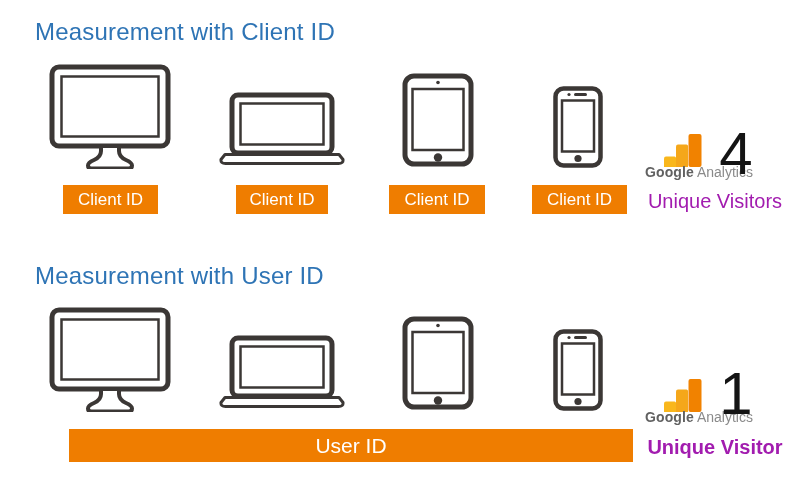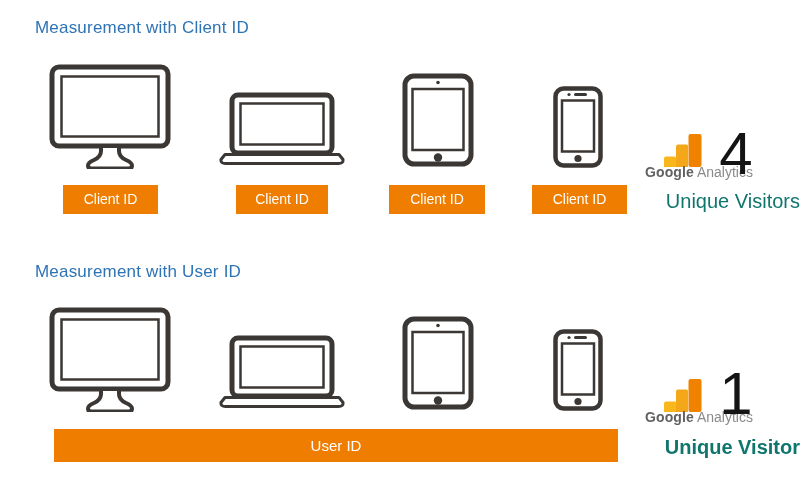--- a/index.html
+++ b/index.html
@@ -3,21 +3,21 @@
 <meta charset="utf-8">
 <style>
   * { margin:0; padding:0; box-sizing:border-box; }
   html,body { background:#ffffff; }
   body { font-family:"Liberation Sans", sans-serif; }
   .canvas {
     position:relative; width:800px; height:491px; background:#ffffff;
     overflow:hidden; margin:0 auto;
   }
   .section-title {
-    position:absolute; left:35px; color:#2E74B5; font-size:17px;
+    position:absolute; left:35px; color:#2E74B5; font-size:24px;
     font-weight:400; letter-spacing:0.2px; white-space:nowrap;
   }
   #title-client { top:18px; }
   #title-user   { top:262px; }
 
   .device { position:absolute; line-height:0; }
   .device svg { display:block; }
 
   
   .pos-desktop-1 { left:49px;  top:64px; }
@@ -25,31 +25,31 @@
   .pos-tablet-1  { left:402px; top:73px; }
   .pos-phone-1   { left:553px; top:86px; }
   
   .pos-desktop-2 { left:49px;  top:307px; }
   .pos-laptop-2  { left:219px; top:335px; }
   .pos-tablet-2  { left:402px; top:316px; }
   .pos-phone-2   { left:553px; top:329px; }
 
   .badge {
     position:absolute; top:185px; height:29px; background:#EF7D00;
-    color:#ffffff; font-size:14px; text-align:center; line-height:29px;
+    color:#ffffff; font-size:17px; text-align:center; line-height:29px;
     white-space:nowrap;
   }
   .badge-1 { left:63px;  width:95px; }
   .badge-2 { left:236px; width:92px; }
   .badge-3 { left:389px; width:96px; }
   .badge-4 { left:532px; width:95px; }
 
   .user-bar {
-    position:absolute; left:54px; top:429px; width:564px; height:33px;
-    background:#EF7D00; color:#ffffff; font-size:15px; text-align:center;
+    position:absolute; left:69px; top:429px; width:564px; height:33px;
+    background:#EF7D00; color:#ffffff; font-size:21px; text-align:center;
     line-height:33px;
   }
 
   .ga-logo { position:absolute; line-height:0; }
   .ga-logo-1 { left:661px; top:132px; }
   .ga-logo-2 { left:661px; top:377px; }
   .ga-wordmark {
     position:absolute; left:645px; width:94px; text-align:right;
     font-size:14px; line-height:11px; color:#8a8a8a; white-space:nowrap;
   }
@@ -58,22 +58,22 @@
   .ga-wordmark-2 { top:412px; }
 
   .big-count {
     position:absolute; width:52px; text-align:center; color:#141414;
     font-size:60px; line-height:1; font-weight:400;
   }
   .count-1 { left:710px; top:124px; }
   .count-2 { left:710px; top:364px; }
 
   .caption {
-    position:absolute; left:630px; width:170px; text-align:right;
-    color:#0f766e; font-size:20px; white-space:nowrap;
+    position:absolute; left:630px; width:170px; text-align:center;
+    color:#a21caf; font-size:20px; white-space:nowrap;
   }
   .caption-1 { top:190px; }
   .caption-2 { top:436px;font-weight:bold; }
 </style>
 </head>
 <body>
 
 <div class="canvas">
 
   <div class="section-title" id="title-client">Measurement with Client ID</div>

